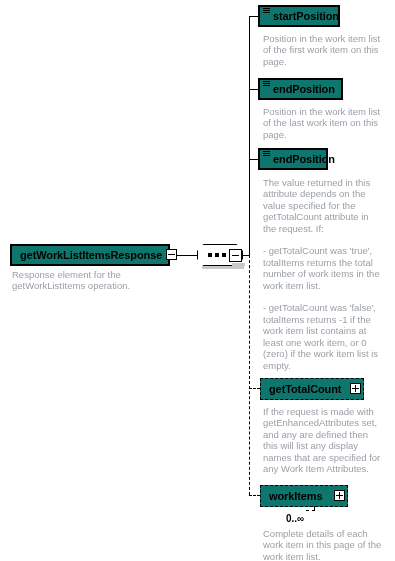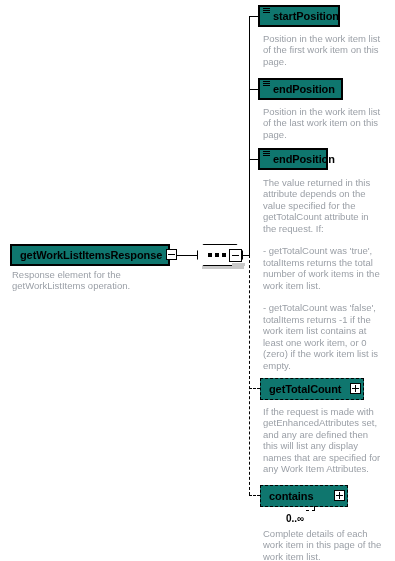--- a/index.html
+++ b/index.html
@@ -299,21 +299,21 @@
   </div>
   <div class="toggle plus" style="left:350px; top:383px;"></div>
   <div class="desc" style="left:263px; top:406px; width:132px;">If the request is made with
 getEnhancedAttributes set,
 and any are defined then
 this will list any display
 names that are specified for
 any Work Item Attributes.</div>
 
   <div class="node node-dashed" style="left:260px; top:485px; width:88px; padding-left:8px;">
-    <span class="node-label">contains</span>
+    <span class="node-label">workItems</span>
     <div class="shadow" style="width:88px;top:21px;"></div>
   </div>
   <div class="toggle plus" style="left:334px; top:490px;"></div>
 
   <div class="notch" style="left:306px; top:506px;"></div>
   <div class="card" style="left:286px; top:513px;">0..∞</div>
   <div class="desc" style="left:263px; top:528px; width:132px;">Complete details of each
 work item in this page of the
 work item  list.</div>
 

